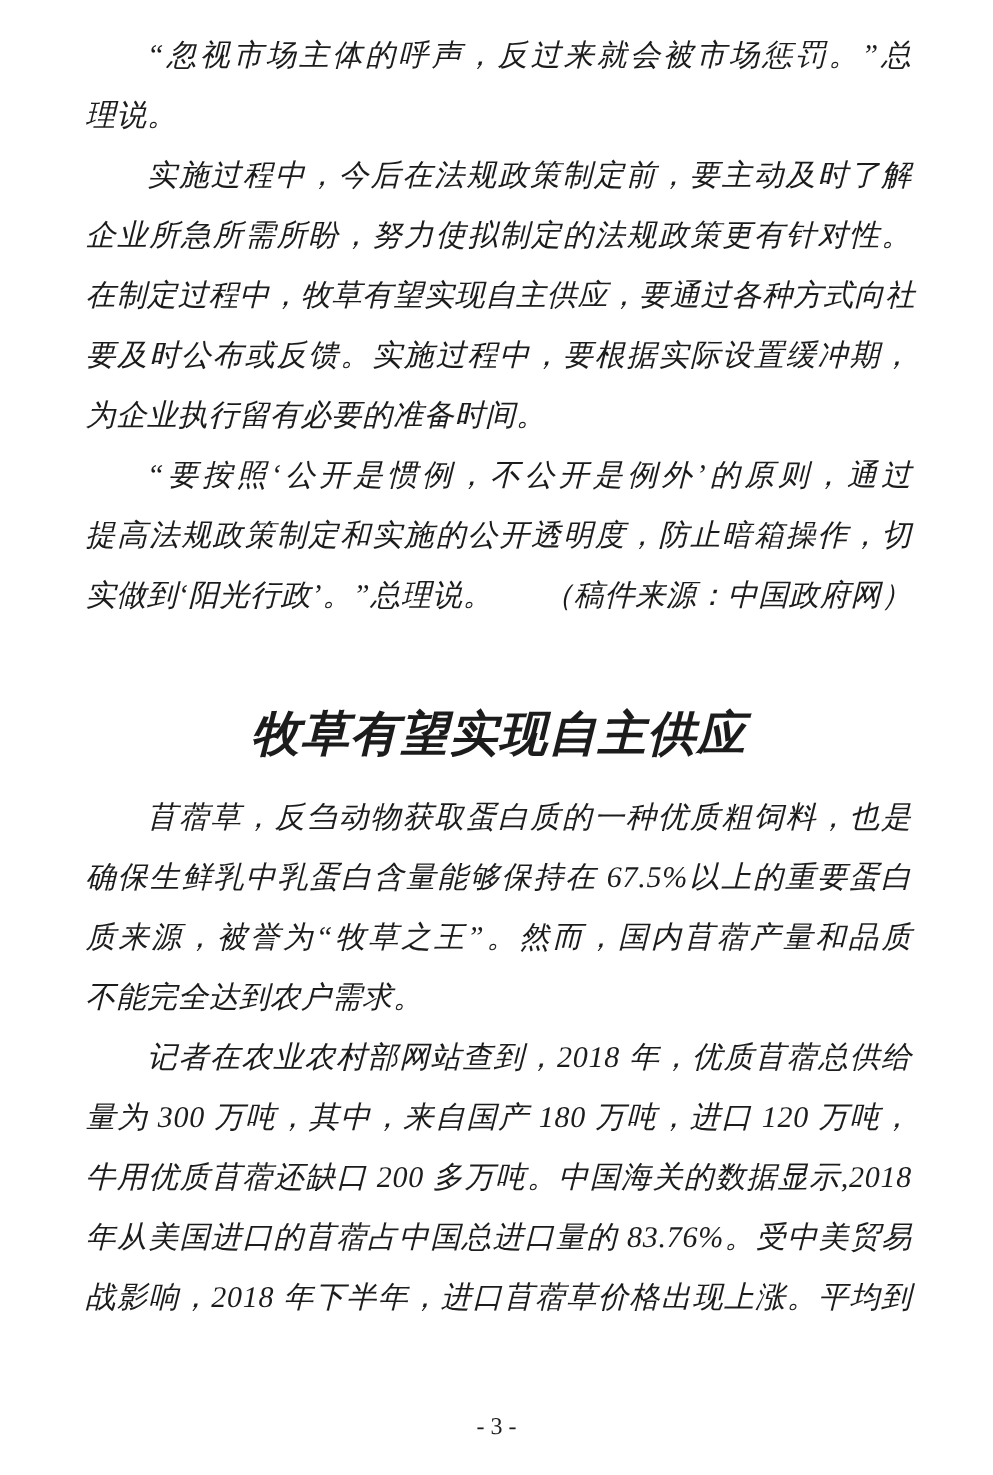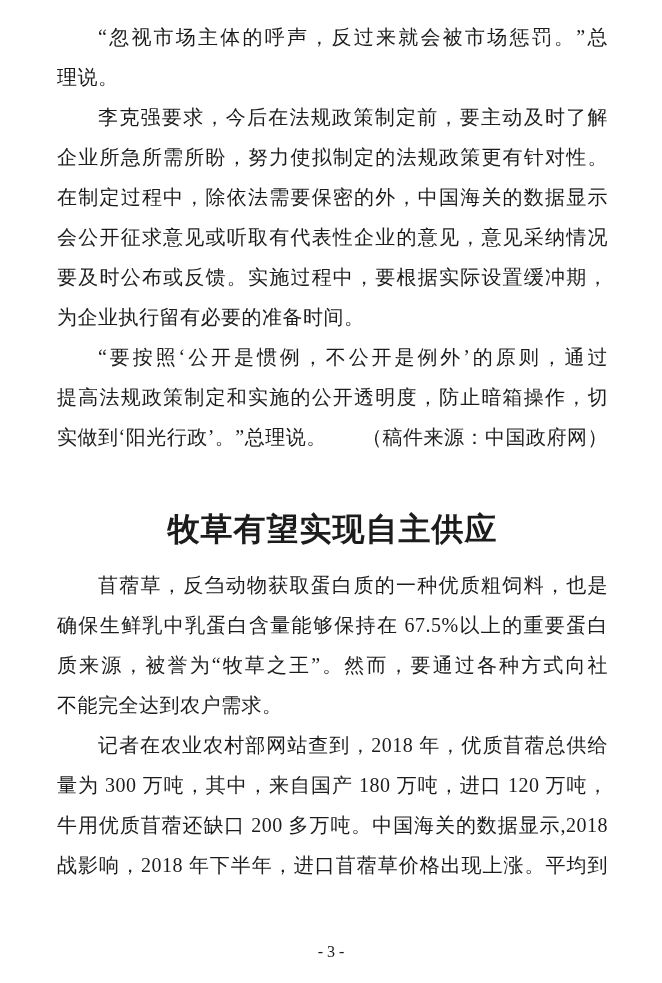--- a/index.html
+++ b/index.html
@@ -18,20 +18,21 @@
   .page {
     position: absolute;
     inset: 0;
     background: #ffffff;
   }
   .content {
     position: absolute;
     left: 57px;
     top: 17px;
     width: 551px;
+    font-style: italic;
   }
   .line {
     height: 40px;
     line-height: 40px;
     font-size: 20px;
     text-align: justify;
     text-align-last: justify;
     white-space: nowrap;
     letter-spacing: 0.5px;
   }
@@ -75,43 +76,43 @@
 </style>
 </head>
 <body>
 
 <div class="page">
   <div class="content">
 
     <div>
       <div class="line indent">“忽视市场主体的呼声，反过来就会被市场惩罚。”总</div>
       <div class="line end">理说。</div>
-      <div class="line indent">李克强要求，今后在法规政策制定前，要主动及时了解</div>
+      <div class="line indent">实施过程中，今后在法规政策制定前，要主动及时了解</div>
       <div class="line">企业所急所需所盼，努力使拟制定的法规政策更有针对性。</div>
-      <div class="line">在制定过程中，除依法需要保密的外，中国海关的数据显示</div>
-      <div class="line">会公开征求意见或听取有代表性企业的意见，意见采纳情况</div>
+      <div class="line">在制定过程中，牧草有望实现自主供应，要通过各种方式向社</div>
       <div class="line">要及时公布或反馈。实施过程中，要根据实际设置缓冲期，</div>
       <div class="line end">为企业执行留有必要的准备时间。</div>
       <div class="line indent">“要按照‘公开是惯例，不公开是例外’的原则，通过</div>
       <div class="line">提高法规政策制定和实施的公开透明度，防止暗箱操作，切</div>
       <div class="line closing">
         <span>实做到‘阳光行政’。”总理说。</span>
         <span>（稿件来源：中国政府网）</span>
       </div>
     </div>
 
     <div class="article-title">牧草有望实现自主供应</div>
 
     <div class="article-body">
       <div class="line indent">苜蓿草，反刍动物获取蛋白质的一种优质粗饲料，也是</div>
       <div class="line">确保生鲜乳中乳蛋白含量能够保持在 67.5%以上的重要蛋白</div>
-      <div class="line">质来源，被誉为“牧草之王”。然而，要通过各种方式向社</div>
+      <div class="line">质来源，被誉为“牧草之王”。然而，国内苜蓿产量和品质</div>
       <div class="line end">不能完全达到农户需求。</div>
       <div class="line indent">记者在农业农村部网站查到，2018 年，优质苜蓿总供给</div>
       <div class="line">量为 300 万吨，其中，来自国产 180 万吨，进口 120 万吨，</div>
       <div class="line">牛用优质苜蓿还缺口 200 多万吨。中国海关的数据显示,2018</div>
+      <div class="line">年从美国进口的苜蓿占中国总进口量的 83.76%。受中美贸易</div>
       <div class="line">战影响，2018 年下半年，进口苜蓿草价格出现上涨。平均到</div>
     </div>
 
   </div>
 
   <div class="page-footer">- 3 -</div>
 </div>
 
 </body></html>

